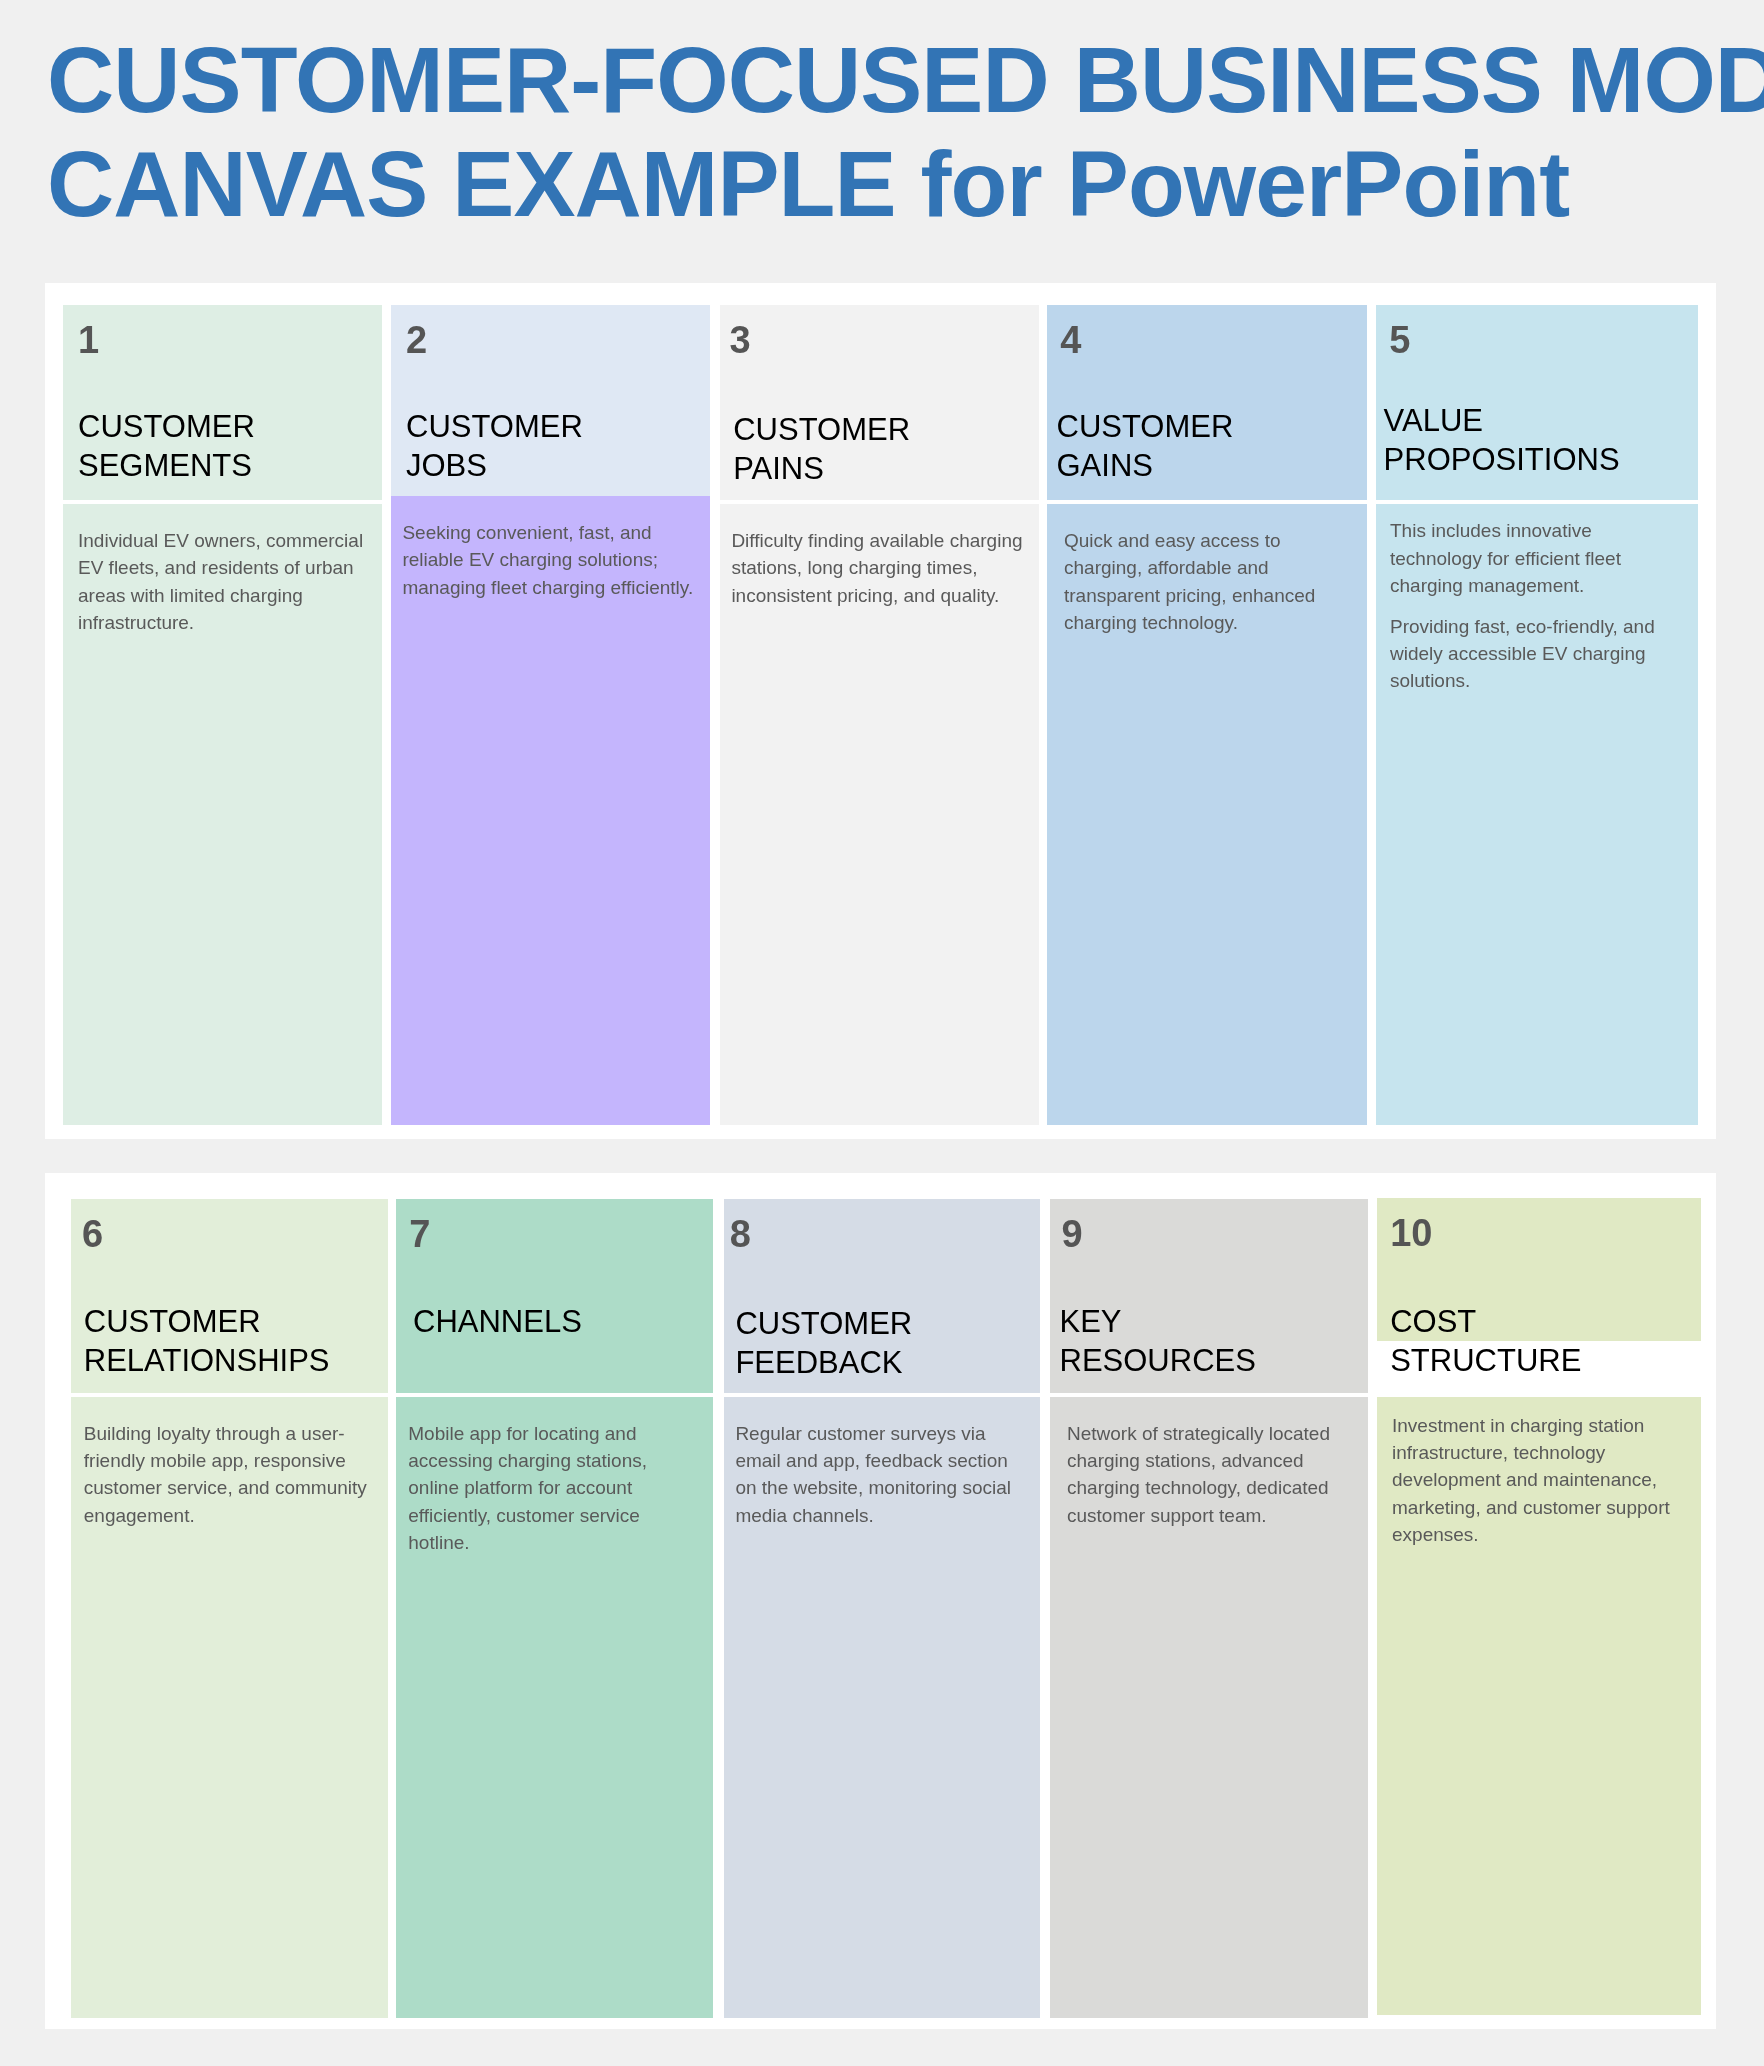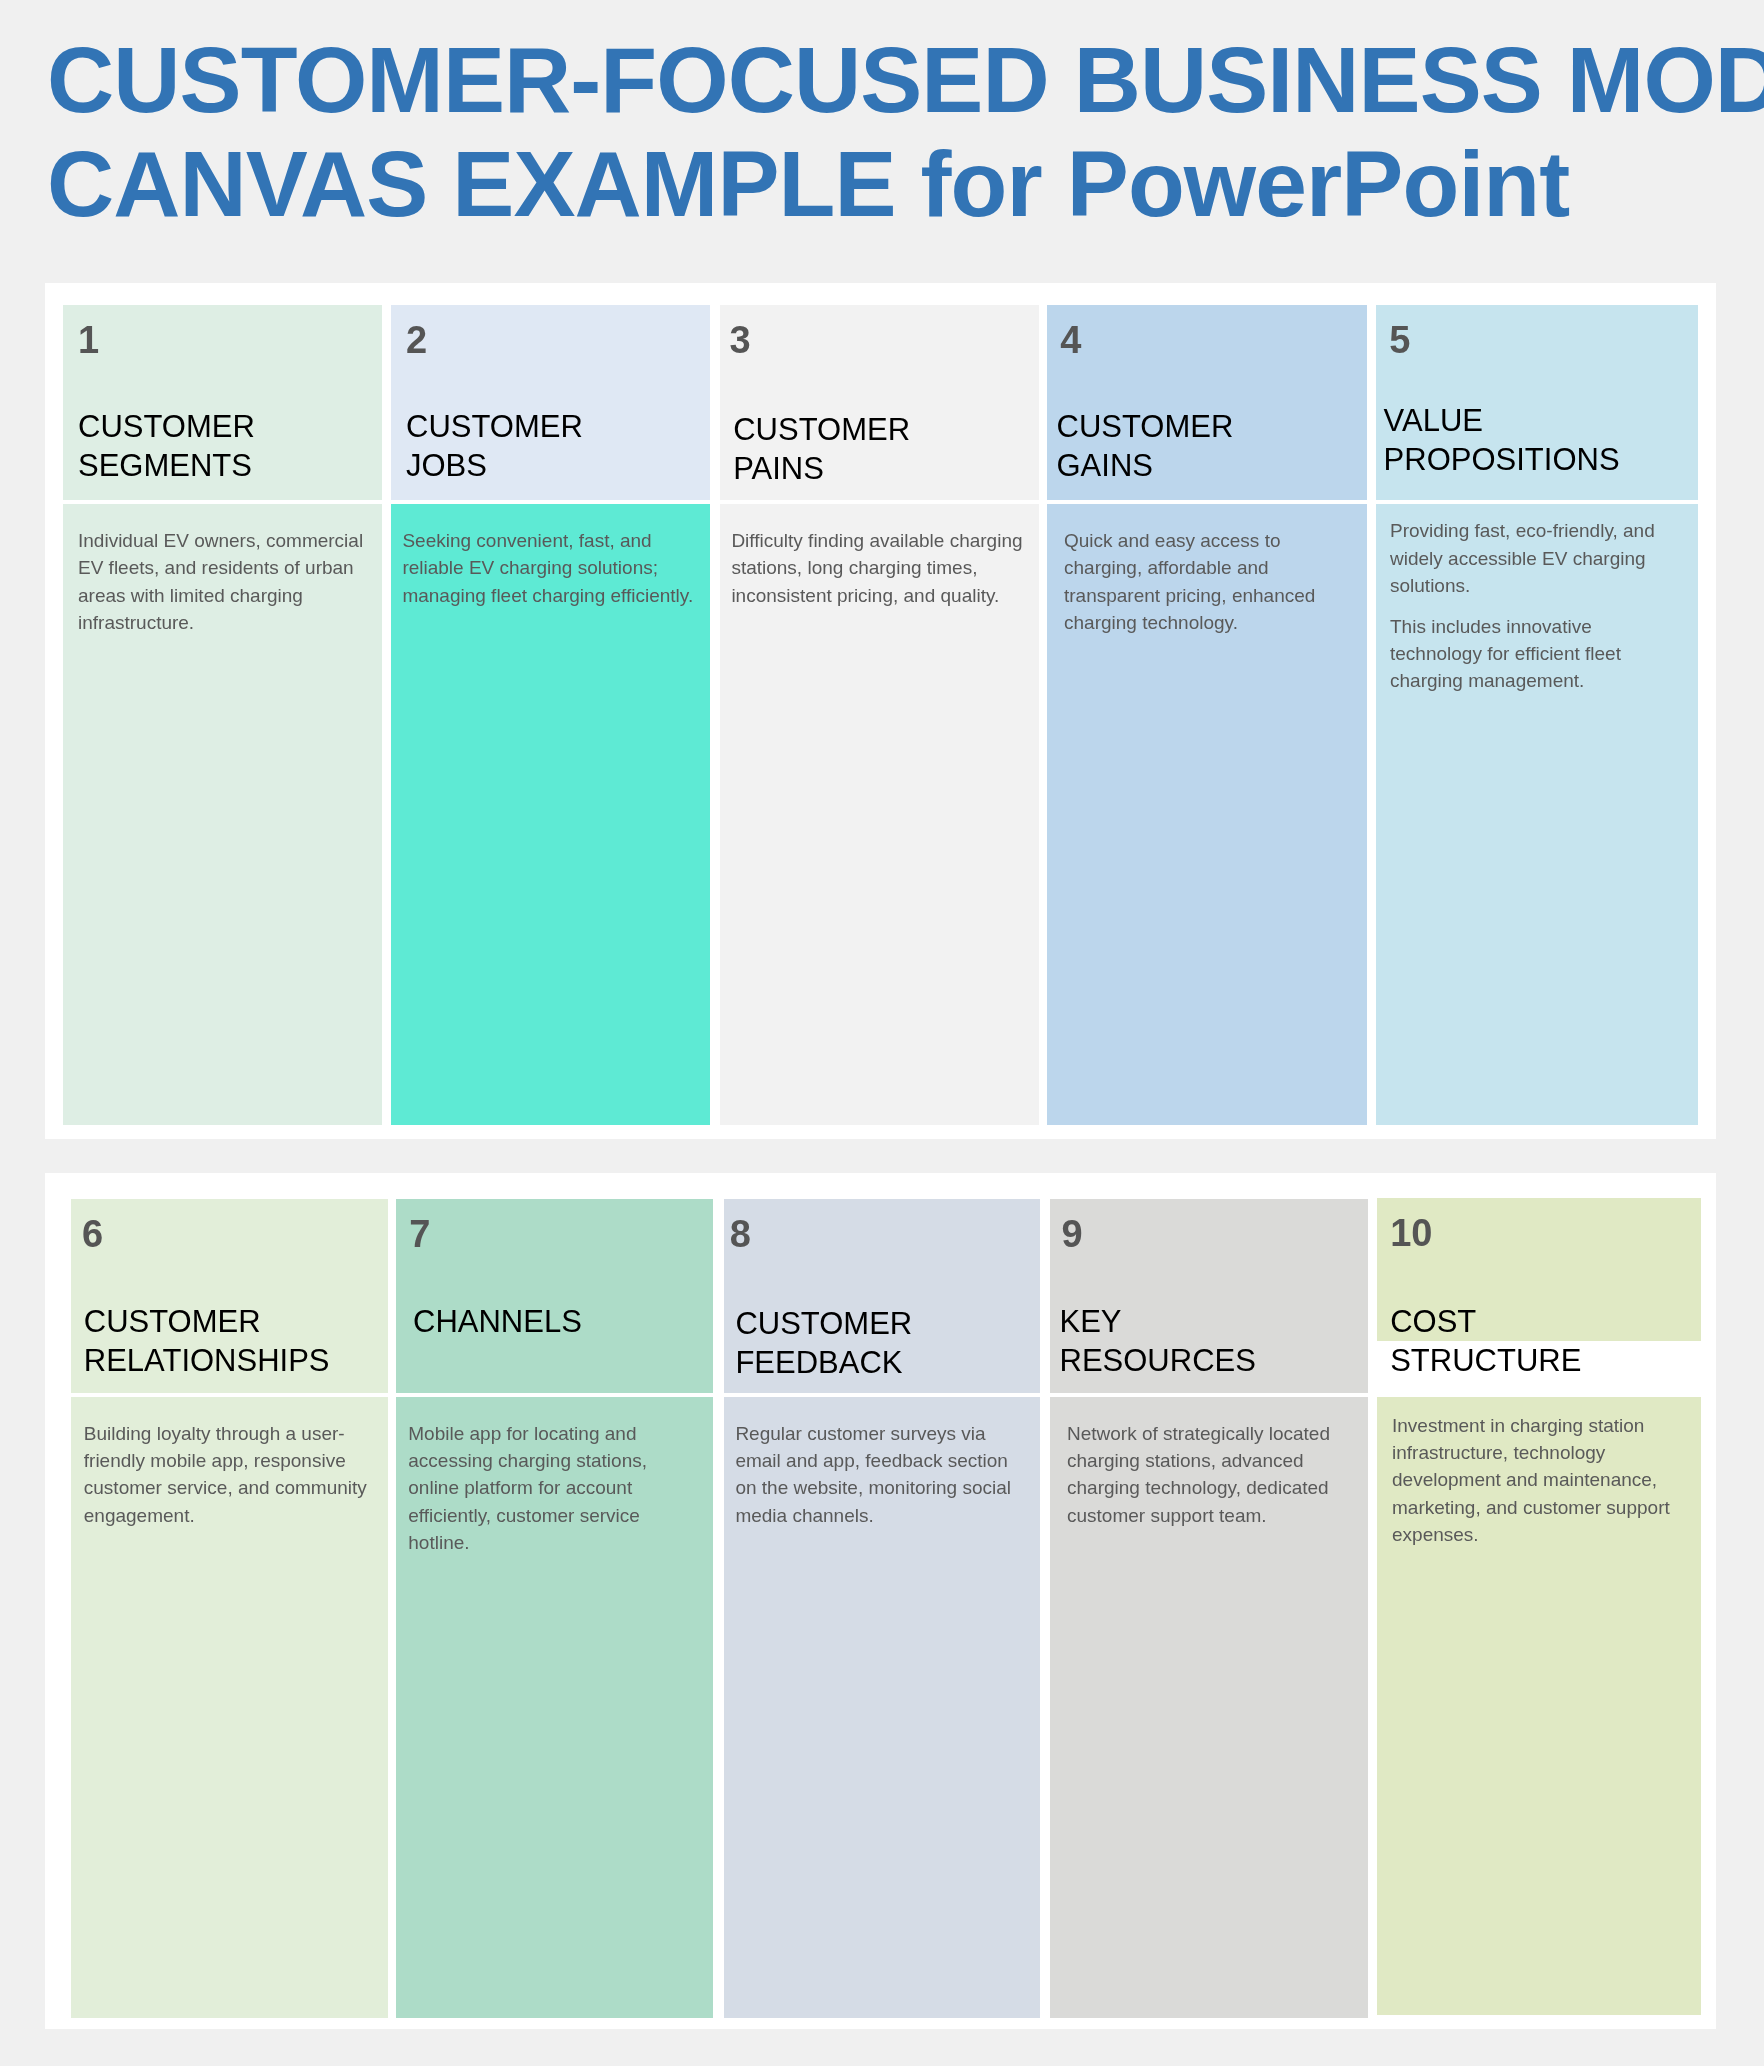--- a/index.html
+++ b/index.html
@@ -56,21 +56,21 @@
   </div>
 
   <div class="card" style="left:346px; top:22px; width:319px; height:820px;">
     <div class="card-head" style="height:195px; background:#dfe8f4;">
       <div class="num">2</div>
       <div class="heading" style="top:102px;">
         <div>CUSTOMER</div>
           <div>JOBS</div>
       </div>
     </div>
-    <div class="card-body" style="top:199px; background:#5eead4;padding-left:40px;">
+    <div class="card-body" style="top:191px; background:#c4b5fd;padding-left:40px;">
       <div class="desc" style="left:11.4px;">
           <p>Seeking convenient, fast, and reliable EV charging solutions; managing fleet charging efficiently.</p>
         </div>
     </div>
   </div>
 
   <div class="card" style="left:675px; top:22px; width:319px; height:820px;">
     <div class="card-head" style="height:195px; background:#f2f2f2;">
       <div class="num" style="left:9.5px;">3</div>
       <div class="heading" style="top:105px; left:13.2px;">
@@ -103,22 +103,22 @@
   <div class="card" style="left:1331px; top:22px; width:322px; height:820px;">
     <div class="card-head" style="height:195px; background:#c6e4ee;">
       <div class="num" style="left:13.2px;">5</div>
       <div class="heading" style="top:96px; left:7.6px;">
         <div>VALUE</div>
           <div>PROPOSITIONS</div>
       </div>
     </div>
     <div class="card-body" style="top:199px; background:#c6e4ee;">
       <div class="desc" style="left:14px; top:13.2px;">
+        <p>This includes innovative technology for efficient fleet charging management.</p>
         <p>Providing fast, eco-friendly, and widely accessible EV charging solutions.</p>
-        <p>This includes innovative technology for efficient fleet charging management.</p>
       </div>
     </div>
   </div>
 </div>
 
 <div class="panel" style="left:45px; top:1173px; width:1671px; height:856px;">
 
   <div class="card" style="left:25.6px; top:25.6px; width:317px; height:819px;">
     <div class="card-head" style="height:194px; background:#e2eed9;">
       <div class="num" style="left:11.4px;">6</div>

